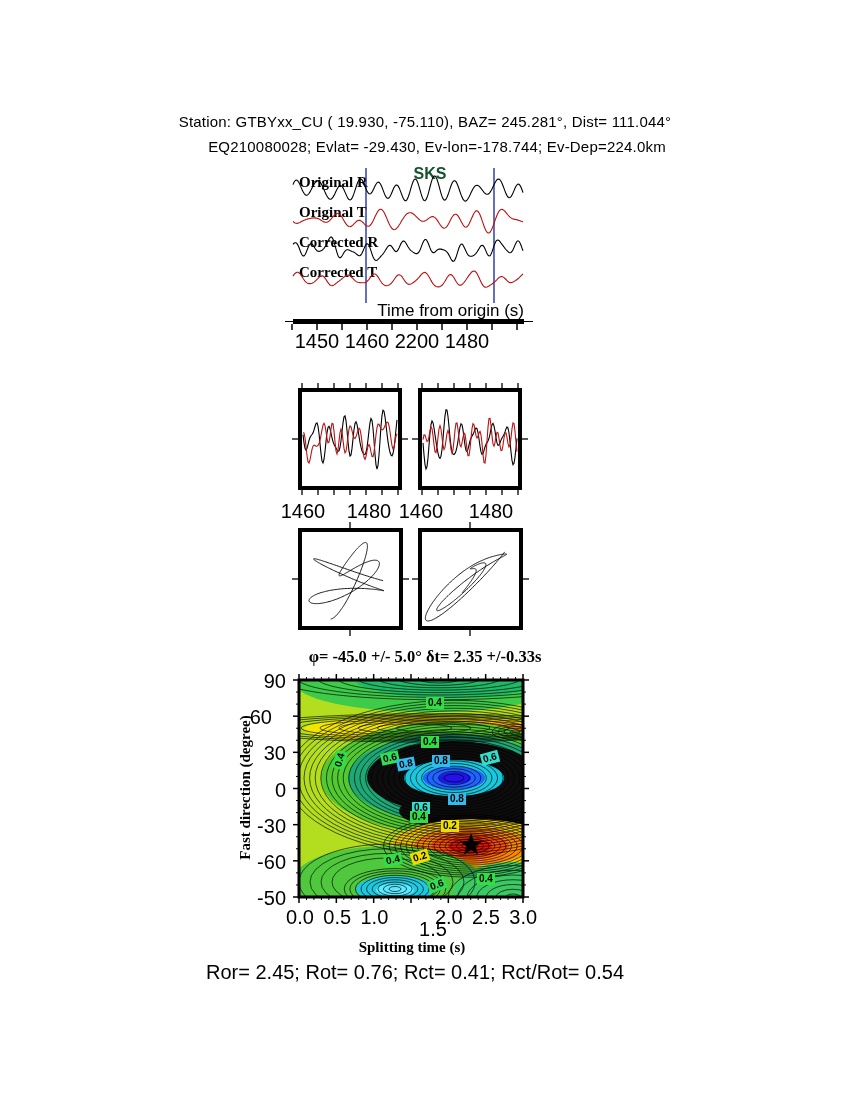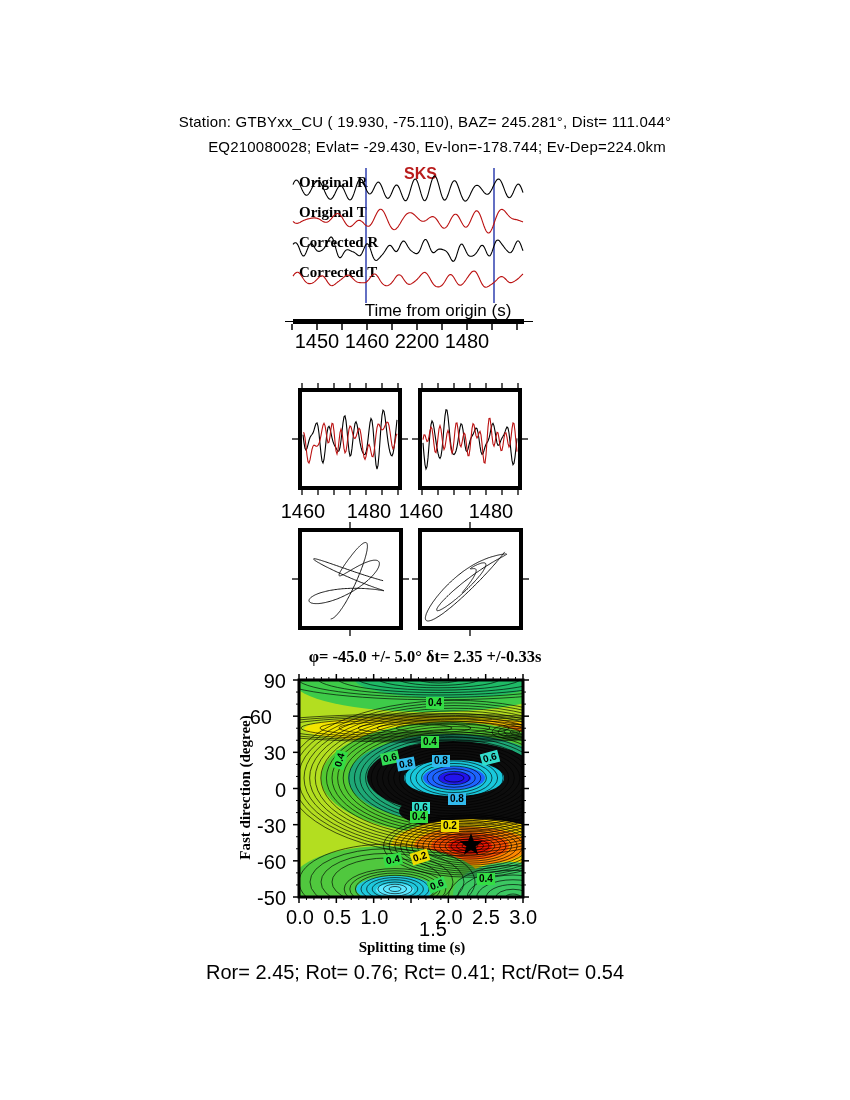--- a/index.html
+++ b/index.html
@@ -16,37 +16,37 @@
          padding:0 2px;color:#000;font-family:"Liberation Sans",sans-serif;}
   svg{position:absolute;overflow:visible;}
 </style>
 </head>
 <body>
 <div id="page">
 
 <div class="abs hdr ctr" style="top:113px;">Station: GTBYxx_CU (  19.930,  -75.110), BAZ=  245.281°, Dist=  111.044°</div>
 <div class="abs hdr ctr" style="top:138px;margin-left:12px;">EQ210080028; Evlat= -29.430, Ev-lon=-178.744; Ev-Dep=224.0km</div>
 
-<div class="abs" style="left:404px;top:165px;width:52px;text-align:left;font-size:16px;font-weight:bold;color:#b91c1c;">SKS</div>
+<div class="abs" style="left:404px;top:165px;width:52px;text-align:center;font-size:16px;font-weight:bold;color:#14532d;">SKS</div>
 
 <div class="abs serifb tracelab" style="left:299px;top:174px;">Original R</div>
 <div class="abs serifb tracelab" style="left:299px;top:204px;">Original T</div>
 <div class="abs serifb tracelab" style="left:299px;top:234px;">Corrected R</div>
 <div class="abs serifb tracelab" style="left:299px;top:264px;">Corrected T</div>
 
 <svg id="wave-main" style="left:290px;top:163px;" width="236" height="152">
       <line x1="76" y1="5" x2="76" y2="140" stroke="#2233aa" stroke-width="1.4"></line>
       <line x1="204" y1="5" x2="204" y2="140" stroke="#2233aa" stroke-width="1.4"></line>
       <polyline points="3.0,21.6 4.0,19.3 5.0,17.8 6.0,17.1 7.0,17.2 8.0,18.2 9.0,19.8 10.0,21.8 11.0,24.1 12.0,26.4 13.0,28.5 14.0,30.3 15.0,31.5 16.0,32.2 17.0,32.2 18.0,31.6 19.0,30.5 20.0,28.9 21.0,27.1 22.0,25.1 23.0,23.1 24.0,21.3 25.0,19.8 26.0,18.6 27.0,17.9 28.0,17.8 29.0,18.2 30.0,19.1 31.0,20.4 32.0,22.2 33.0,24.3 34.0,26.6 35.0,29.0 36.0,31.2 37.0,33.1 38.0,34.7 39.0,35.8 40.0,36.3 41.0,36.2 42.0,35.4 43.0,34.1 44.0,32.4 45.0,30.4 46.0,28.2 47.0,26.2 48.0,24.5 49.0,23.3 50.0,22.6 51.0,22.7 52.0,23.5 53.0,24.9 54.0,26.8 55.0,29.1 56.0,31.4 57.0,33.6 58.0,35.4 59.0,36.5 60.0,36.9 61.0,36.5 62.0,35.2 63.0,33.1 64.0,30.4 65.0,27.4 66.0,24.2 67.0,21.3 68.0,18.8 69.0,17.1 70.0,16.1 71.0,16.1 72.0,16.9 73.0,18.6 74.0,20.8 75.0,23.2 76.0,25.8 77.0,28.0 78.0,29.7 79.0,30.8 80.0,31.0 81.0,30.4 82.0,29.1 83.0,27.3 84.0,25.2 85.0,23.1 86.0,21.2 87.0,19.8 88.0,19.1 89.0,19.3 90.0,20.3 91.0,22.0 92.0,24.3 93.0,26.9 94.0,29.6 95.0,32.0 96.0,33.9 97.0,35.0 98.0,35.4 99.0,34.8 100.0,33.5 101.0,31.5 102.0,29.2 103.0,26.8 104.0,24.6 105.0,23.0 106.0,22.1 107.0,22.1 108.0,22.9 109.0,24.6 110.0,26.9 111.0,29.6 112.0,32.3 113.0,34.7 114.0,36.6 115.0,37.6 116.0,37.6 117.0,36.6 118.0,34.6 119.0,31.8 120.0,28.4 121.0,24.9 122.0,21.6 123.0,18.8 124.0,16.8 125.0,16.0 126.0,16.3 127.0,17.7 128.0,20.1 129.0,23.3 130.0,26.8 131.0,30.4 132.0,33.6 133.0,36.0 134.0,37.5 135.0,37.7 136.0,36.7 137.0,34.6 138.0,31.6 139.0,27.9 140.0,24.0 141.0,20.2 142.0,16.9 143.0,14.5 144.0,13.1 145.0,13.0 146.0,14.1 147.0,16.3 148.0,19.3 149.0,22.9 150.0,26.7 151.0,30.3 152.0,33.4 153.0,35.6 154.0,36.9 155.0,37.1 156.0,36.2 157.0,34.3 158.0,31.8 159.0,28.8 160.0,25.6 161.0,22.7 162.0,20.3 163.0,18.5 164.0,17.7 165.0,17.8 166.0,18.7 167.0,20.5 168.0,23.0 169.0,25.8 170.0,28.7 171.0,31.6 172.0,34.1 173.0,36.1 174.0,37.4 175.0,38.1 176.0,38.0 177.0,37.2 178.0,35.8 179.0,34.0 180.0,32.0 181.0,29.8 182.0,27.7 183.0,25.8 184.0,24.3 185.0,23.1 186.0,22.4 187.0,22.2 188.0,22.5 189.0,23.1 190.0,24.1 191.0,25.3 192.0,26.7 193.0,28.0 194.0,29.3 195.0,30.3 196.0,31.0 197.0,31.3 198.0,31.2 199.0,30.5 200.0,29.4 201.0,27.8 202.0,25.9 203.0,23.8 204.0,21.7 205.0,19.7 206.0,18.0 207.0,16.7 208.0,16.0 209.0,16.1 210.0,16.8 211.0,18.2 212.0,20.2 213.0,22.7 214.0,25.4 215.0,28.1 216.0,30.6 217.0,32.6 218.0,34.0 219.0,34.7 220.0,34.5 221.0,33.6 222.0,32.0 223.0,29.9 224.0,27.6 225.0,25.3 226.0,23.3 227.0,21.8 228.0,21.1 229.0,21.3 230.0,22.4 231.0,24.2 232.0,26.7 233.0,29.6" fill="none" stroke="#000000" stroke-width="1.1"></polyline>
       <polyline points="3.0,58.3 4.0,59.3 5.0,60.0 6.0,60.3 7.0,60.4 8.0,60.2 9.0,59.8 10.0,59.4 11.0,58.8 12.0,58.3 13.0,57.8 14.0,57.3 15.0,56.9 16.0,56.5 17.0,56.2 18.0,55.9 19.0,55.7 20.0,55.5 21.0,55.3 22.0,55.1 23.0,55.0 24.0,54.9 25.0,54.9 26.0,55.1 27.0,55.3 28.0,55.6 29.0,56.1 30.0,56.6 31.0,57.2 32.0,57.9 33.0,58.4 34.0,58.9 35.0,59.2 36.0,59.3 37.0,59.2 38.0,58.8 39.0,58.1 40.0,57.2 41.0,56.1 42.0,54.9 43.0,53.7 44.0,52.6 45.0,51.6 46.0,50.9 47.0,50.5 48.0,50.5 49.0,50.9 50.0,51.7 51.0,52.9 52.0,54.3 53.0,56.0 54.0,57.7 55.0,59.4 56.0,60.9 57.0,62.1 58.0,63.0 59.0,63.5 60.0,63.7 61.0,63.4 62.0,62.8 63.0,61.9 64.0,60.9 65.0,59.8 66.0,58.9 67.0,58.0 68.0,57.5 69.0,57.3 70.0,57.4 71.0,57.9 72.0,58.6 73.0,59.5 74.0,60.6 75.0,61.6 76.0,62.5 77.0,63.1 78.0,63.3 79.0,63.2 80.0,62.5 81.0,61.5 82.0,59.9 83.0,58.1 84.0,56.0 85.0,53.8 86.0,51.7 87.0,49.8 88.0,48.1 89.0,47.0 90.0,46.3 91.0,46.2 92.0,46.7 93.0,47.8 94.0,49.3 95.0,51.3 96.0,53.5 97.0,55.9 98.0,58.2 99.0,60.5 100.0,62.5 101.0,64.2 102.0,65.5 103.0,66.3 104.0,66.7 105.0,66.5 106.0,66.0 107.0,65.0 108.0,63.8 109.0,62.3 110.0,60.7 111.0,59.0 112.0,57.3 113.0,55.7 114.0,54.2 115.0,52.8 116.0,51.7 117.0,50.8 118.0,50.2 119.0,49.8 120.0,49.7 121.0,49.8 122.0,50.1 123.0,50.7 124.0,51.5 125.0,52.3 126.0,53.3 127.0,54.3 128.0,55.3 129.0,56.3 130.0,57.1 131.0,57.7 132.0,58.1 133.0,58.3 134.0,58.2 135.0,57.9 136.0,57.4 137.0,56.7 138.0,55.9 139.0,55.1 140.0,54.4 141.0,53.9 142.0,53.6 143.0,53.6 144.0,53.9 145.0,54.6 146.0,55.6 147.0,56.9 148.0,58.4 149.0,60.0 150.0,61.5 151.0,62.9 152.0,64.1 153.0,64.9 154.0,65.2 155.0,65.0 156.0,64.4 157.0,63.3 158.0,61.7 159.0,59.9 160.0,58.0 161.0,56.0 162.0,54.3 163.0,52.8 164.0,51.7 165.0,51.2 166.0,51.2 167.0,51.8 168.0,52.9 169.0,54.4 170.0,56.3 171.0,58.2 172.0,60.1 173.0,61.8 174.0,63.1 175.0,64.0 176.0,64.2 177.0,63.7 178.0,62.7 179.0,61.1 180.0,59.1 181.0,56.8 182.0,54.4 183.0,52.2 184.0,50.2 185.0,48.8 186.0,47.9 187.0,47.8 188.0,48.5 189.0,49.8 190.0,51.8 191.0,54.3 192.0,57.1 193.0,60.1 194.0,63.0 195.0,65.5 196.0,67.7 197.0,69.2 198.0,70.0 199.0,70.0 200.0,69.3 201.0,67.8 202.0,65.8 203.0,63.3 204.0,60.5 205.0,57.6 206.0,54.8 207.0,52.2 208.0,50.1 209.0,48.3 210.0,47.1 211.0,46.5 212.0,46.4 213.0,46.7 214.0,47.4 215.0,48.4 216.0,49.6 217.0,50.8 218.0,52.0 219.0,53.1 220.0,54.1 221.0,54.9 222.0,55.5 223.0,55.9 224.0,56.2 225.0,56.4 226.0,56.6 227.0,56.8 228.0,57.1 229.0,57.4 230.0,57.8 231.0,58.2 232.0,58.6 233.0,59.1" fill="none" stroke="#bb1111" stroke-width="1.1"></polyline>
       <polyline points="3.0,81.4 4.0,80.3 5.0,79.7 6.0,79.8 7.0,80.6 8.0,82.3 9.0,84.5 10.0,87.2 11.0,89.7 12.0,91.8 13.0,92.9 14.0,92.9 15.0,91.8 16.0,89.8 17.0,87.3 18.0,84.7 19.0,82.5 20.0,81.1 21.0,80.6 22.0,81.0 23.0,82.1 24.0,83.7 25.0,85.3 26.0,86.7 27.0,87.7 28.0,88.3 29.0,88.4 30.0,88.2 31.0,87.8 32.0,87.2 33.0,86.4 34.0,85.3 35.0,84.0 36.0,82.3 37.0,80.2 38.0,78.1 39.0,76.1 40.0,74.6 41.0,74.0 42.0,74.5 43.0,76.1 44.0,78.8 45.0,82.3 46.0,86.1 47.0,89.6 48.0,92.4 49.0,94.2 50.0,94.8 51.0,94.3 52.0,93.0 53.0,91.3 54.0,89.5 55.0,88.1 56.0,87.1 57.0,86.7 58.0,86.7 59.0,87.0 60.0,87.5 61.0,87.9 62.0,88.4 63.0,88.8 64.0,89.2 65.0,89.9 66.0,90.6 67.0,91.5 68.0,92.3 69.0,92.7 70.0,92.6 71.0,91.8 72.0,90.2 73.0,88.1 74.0,85.6 75.0,83.3 76.0,81.6 77.0,80.7 78.0,81.1 79.0,82.5 80.0,84.9 81.0,87.9 82.0,91.0 83.0,93.7 84.0,95.8 85.0,97.1 86.0,97.5 87.0,97.2 88.0,96.4 89.0,95.4 90.0,94.3 91.0,93.1 92.0,92.0 93.0,90.8 94.0,89.5 95.0,88.0 96.0,86.4 97.0,84.7 98.0,83.4 99.0,82.5 100.0,82.3 101.0,82.8 102.0,83.9 103.0,85.4 104.0,86.9 105.0,88.1 106.0,88.6 107.0,88.2 108.0,86.9 109.0,85.0 110.0,82.8 111.0,80.6 112.0,79.0 113.0,78.1 114.0,78.0 115.0,78.8 116.0,80.2 117.0,81.9 118.0,83.7 119.0,85.3 120.0,86.6 121.0,87.6 122.0,88.4 123.0,89.1 124.0,89.7 125.0,90.3 126.0,90.6 127.0,90.6 128.0,90.1 129.0,88.9 130.0,87.0 131.0,84.6 132.0,81.9 133.0,79.4 134.0,77.5 135.0,76.5 136.0,76.5 137.0,77.7 138.0,79.8 139.0,82.3 140.0,84.9 141.0,87.2 142.0,88.8 143.0,89.6 144.0,89.6 145.0,89.0 146.0,88.1 147.0,87.2 148.0,86.5 149.0,86.1 150.0,86.0 151.0,86.1 152.0,86.4 153.0,86.7 154.0,87.0 155.0,87.4 156.0,88.1 157.0,89.0 158.0,90.4 159.0,92.1 160.0,94.1 161.0,96.0 162.0,97.5 163.0,98.3 164.0,98.0 165.0,96.7 166.0,94.3 167.0,91.2 168.0,87.9 169.0,84.8 170.0,82.5 171.0,81.2 172.0,81.1 173.0,82.1 174.0,83.9 175.0,86.1 176.0,88.3 177.0,90.3 178.0,91.8 179.0,92.7 180.0,93.2 181.0,93.3 182.0,93.1 183.0,92.7 184.0,92.2 185.0,91.4 186.0,90.4 187.0,89.0 188.0,87.4 189.0,85.7 190.0,84.0 191.0,82.8 192.0,82.3 193.0,82.6 194.0,83.8 195.0,85.8 196.0,88.1 197.0,90.4 198.0,92.2 199.0,93.0 200.0,92.7 201.0,91.2 202.0,88.9 203.0,85.9 204.0,82.9 205.0,80.2 206.0,78.2 207.0,77.2 208.0,77.0 209.0,77.5 210.0,78.6 211.0,80.0 212.0,81.4 213.0,82.7 214.0,84.0 215.0,85.3 216.0,86.5 217.0,87.6 218.0,88.7 219.0,89.5 220.0,89.8 221.0,89.5 222.0,88.5 223.0,86.7 224.0,84.5 225.0,82.1 226.0,79.9 227.0,78.3 228.0,77.8 229.0,78.3 230.0,79.9 231.0,82.3 232.0,85.1 233.0,87.7" fill="none" stroke="#000000" stroke-width="1.1"></polyline>
       <polyline points="3.0,113.1 4.0,111.7 5.0,110.5 6.0,109.7 7.0,109.2 8.0,109.3 9.0,109.8 10.0,110.8 11.0,112.2 12.0,113.7 13.0,115.3 14.0,116.8 15.0,118.1 16.0,119.2 17.0,119.9 18.0,120.4 19.0,120.6 20.0,120.6 21.0,120.5 22.0,120.2 23.0,119.7 24.0,119.1 25.0,118.4 26.0,117.4 27.0,116.4 28.0,115.3 29.0,114.3 30.0,113.4 31.0,112.9 32.0,112.7 33.0,113.0 34.0,113.8 35.0,115.1 36.0,116.5 37.0,118.1 38.0,119.7 39.0,121.0 40.0,122.0 41.0,122.5 42.0,122.7 43.0,122.4 44.0,121.9 45.0,121.2 46.0,120.4 47.0,119.6 48.0,118.8 49.0,118.1 50.0,117.3 51.0,116.6 52.0,115.8 53.0,114.9 54.0,114.1 55.0,113.3 56.0,112.6 57.0,112.2 58.0,112.0 59.0,112.2 60.0,112.8 61.0,113.6 62.0,114.6 63.0,115.6 64.0,116.7 65.0,117.6 66.0,118.4 67.0,118.9 68.0,119.3 69.0,119.5 70.0,119.6 71.0,119.7 72.0,119.8 73.0,119.8 74.0,119.8 75.0,119.6 76.0,119.2 77.0,118.5 78.0,117.5 79.0,116.3 80.0,114.9 81.0,113.6 82.0,112.4 83.0,111.4 84.0,111.0 85.0,111.0 86.0,111.5 87.0,112.6 88.0,113.9 89.0,115.5 90.0,117.2 91.0,118.7 92.0,120.1 93.0,121.1 94.0,121.9 95.0,122.4 96.0,122.7 97.0,122.7 98.0,122.5 99.0,122.0 100.0,121.4 101.0,120.5 102.0,119.4 103.0,118.1 104.0,116.7 105.0,115.2 106.0,113.9 107.0,112.7 108.0,112.0 109.0,111.7 110.0,111.9 111.0,112.6 112.0,113.7 113.0,115.2 114.0,116.7 115.0,118.2 116.0,119.5 117.0,120.5 118.0,121.1 119.0,121.4 120.0,121.3 121.0,120.9 122.0,120.4 123.0,119.7 124.0,119.0 125.0,118.2 126.0,117.4 127.0,116.5 128.0,115.4 129.0,114.3 130.0,113.1 131.0,111.9 132.0,110.8 133.0,110.0 134.0,109.5 135.0,109.4 136.0,109.9 137.0,110.8 138.0,112.2 139.0,113.8 140.0,115.6 141.0,117.4 142.0,119.1 143.0,120.6 144.0,121.8 145.0,122.7 146.0,123.4 147.0,123.8 148.0,123.9 149.0,123.9 150.0,123.6 151.0,123.1 152.0,122.3 153.0,121.2 154.0,119.8 155.0,118.2 156.0,116.5 157.0,114.8 158.0,113.3 159.0,112.2 160.0,111.6 161.0,111.6 162.0,112.2 163.0,113.3 164.0,114.8 165.0,116.5 166.0,118.2 167.0,119.8 168.0,121.1 169.0,121.9 170.0,122.2 171.0,122.1 172.0,121.5 173.0,120.6 174.0,119.5 175.0,118.2 176.0,116.8 177.0,115.3 178.0,113.9 179.0,112.4 180.0,111.1 181.0,109.8 182.0,108.8 183.0,108.2 184.0,108.0 185.0,108.3 186.0,109.2 187.0,110.6 188.0,112.4 189.0,114.5 190.0,116.8 191.0,118.9 192.0,120.9 193.0,122.4 194.0,123.5 195.0,124.1 196.0,124.2 197.0,124.0 198.0,123.6 199.0,123.0 200.0,122.3 201.0,121.6 202.0,121.0 203.0,120.2 204.0,119.4 205.0,118.6 206.0,117.6 207.0,116.6 208.0,115.5 209.0,114.6 210.0,113.9 211.0,113.6 212.0,113.5 213.0,113.9 214.0,114.6 215.0,115.5 216.0,116.5 217.0,117.6 218.0,118.5 219.0,119.2 220.0,119.6 221.0,119.6 222.0,119.5 223.0,119.1 224.0,118.5 225.0,117.9 226.0,117.2 227.0,116.5 228.0,115.7 229.0,114.9 230.0,113.9 231.0,112.9 232.0,111.9 233.0,111.0" fill="none" stroke="#bb1111" stroke-width="1.1"></polyline>
     </svg>
 
-<div class="abs" style="left:352px;top:301px;width:172px;text-align:center;font-size:17px;">Time from origin (s)</div>
+<div class="abs" style="left:352px;top:301px;width:172px;text-align:right;font-size:17px;">Time from origin (s)</div>
 <div class="abs" style="left:285px;top:321px;width:248px;height:1px;background:#000;"></div>
 <div class="abs" style="left:293px;top:319px;width:231px;height:5px;background:#000;"></div>
 <svg id="main-axis-ticks" style="left:285px;top:324px;" width="260" height="10">
       <line x1="7" y1="0" x2="7" y2="6" stroke="#000" stroke-width="1.5"></line>
       <line x1="32" y1="0" x2="32" y2="6" stroke="#000" stroke-width="1.5"></line>
       <line x1="57" y1="0" x2="57" y2="6" stroke="#000" stroke-width="1.5"></line>
       <line x1="82" y1="0" x2="82" y2="6" stroke="#000" stroke-width="1.5"></line>
       <line x1="107" y1="0" x2="107" y2="6" stroke="#000" stroke-width="1.5"></line>
       <line x1="132" y1="0" x2="132" y2="6" stroke="#000" stroke-width="1.5"></line>
       <line x1="157" y1="0" x2="157" y2="6" stroke="#000" stroke-width="1.5"></line>

